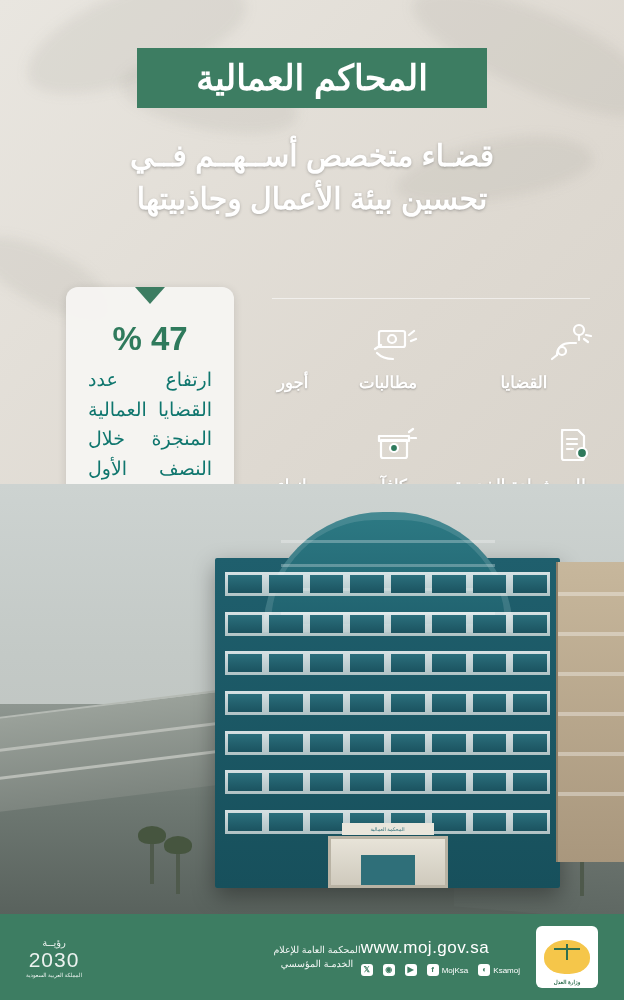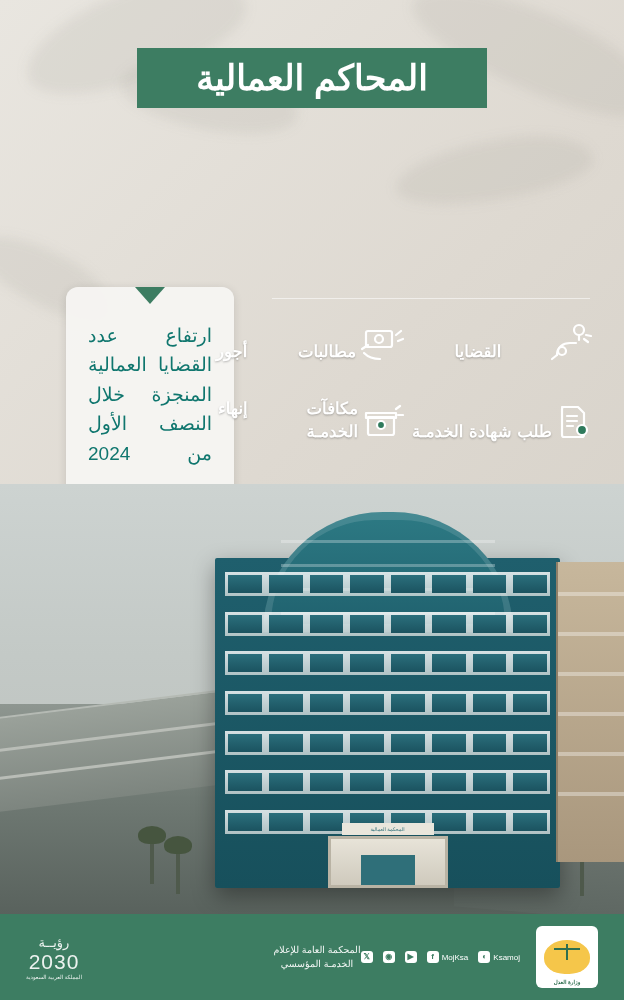--- a/index.html
+++ b/index.html
@@ -121,22 +121,22 @@
   }
   .topic-grid {
     margin-top: 18px;
     display: grid;
     grid-template-columns: 1fr 1fr;
     row-gap: 26px;
     column-gap: 4px;
   }
   .topic {
     display: flex;
-    flex-direction: row;
-    align-items: flex-end;
+    flex-direction: column;
+    align-items: flex-start;
     text-align: center;
   }
   .topic .ico { height: 46px; display: flex; align-items: flex-end; justify-content: center; }
   .topic .lbl {
     margin-top: 8px;
     color: #ffffff;
     font-size: 16.5px;
     font-weight: bold;
     line-height: 1.4;
     text-shadow: 0 1px 2px rgba(60,60,60,0.35);
@@ -308,44 +308,49 @@
   }
   .gov-dept {
     margin-right: auto;
     color: #ffffff; font-size: 9.5px; line-height: 1.5;
     text-align: center; opacity: 0.95;
   }
   .vision {
     margin-right: 14px;
     color: #ffffff; text-align: center; opacity: 0.9;
   }
-  .vision .v1 { font-size: 13px; letter-spacing: 1px; }
+  .vision .v1 { font-size: 10px; letter-spacing: 1px; }
   .vision .v2 { font-size: 21px; font-weight: normal; letter-spacing: 1px; direction: ltr; }
   .vision .v3 { font-size: 5.5px; letter-spacing: 0.2px; }
   .footer-right-spacer { flex: 1; }
 </style>
 </head>
 <body>
 
 <div id="poster">
 
   <div class="leaf l1"></div>
   <div class="leaf l2"></div>
   <div class="leaf l3"></div>
   <div class="leaf l4"></div>
   <div class="leaf l5"></div>
 
   <div class="title-band">
     <div class="t">المحاكم العمالية</div>
   </div>
+  <div class="subtitle">
+    <div>قضـاء متخصص أســهــم فــي</div>
+    <div>تحسين بيئة الأعمال وجاذبيتها</div>
+  </div>
 
   <div class="card-notch"></div>
   <div class="stats-card">
 
     <div class="stat">
+      <div class="num">47 %</div>
       <div class="desc">ارتفاع عدد القضايا العمالية المنجزة خلال النصف الأول من 2024</div>
     </div>
     <div class="stat-sep"></div>
 
     <div class="stat">
       <div class="num">20 يوماً</div>
       <div class="desc center">عمر القضية</div>
     </div>
     <div class="stat-sep"></div>
 
@@ -516,20 +521,21 @@
     </div>
   </div>
 
   <div class="footer">
     <div class="moj-logo">
       <div class="crest"></div>
       <div class="band">وزارة العدل</div>
     </div>
 
     <div class="footer-mid">
+      <div class="web">www.moj.gov.sa</div>
       <div class="socials">
         <div class="s">
           <span class="glyph">𝕏</span>
         </div>
         <div class="s">
           <span class="glyph">◉</span>
         </div>
         <div class="s">
           <span class="glyph">▶</span>
         </div>

